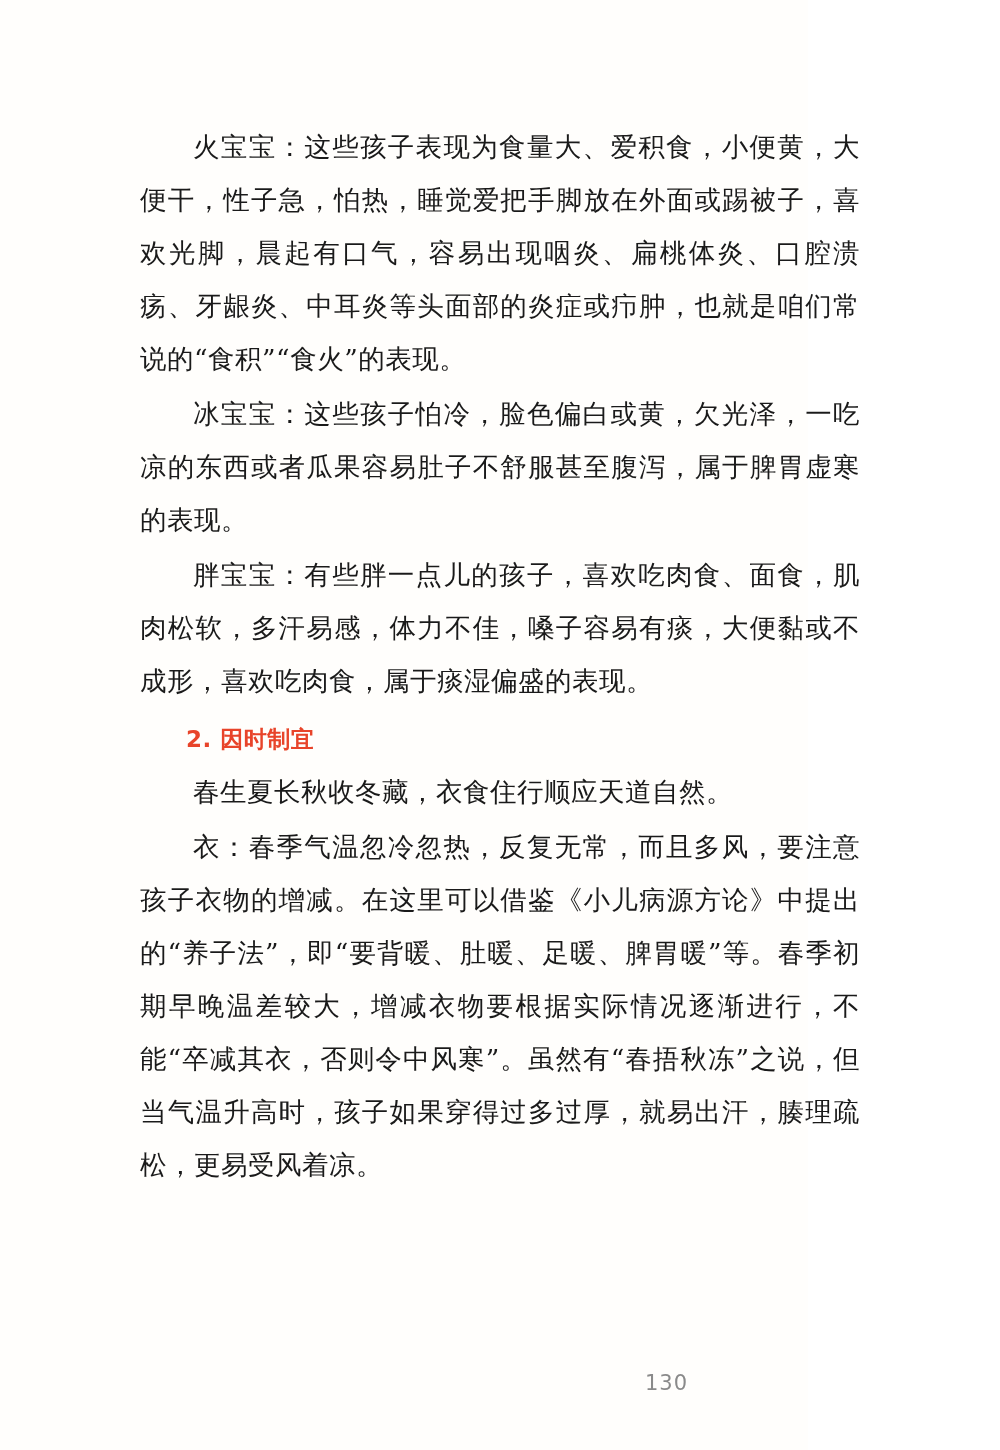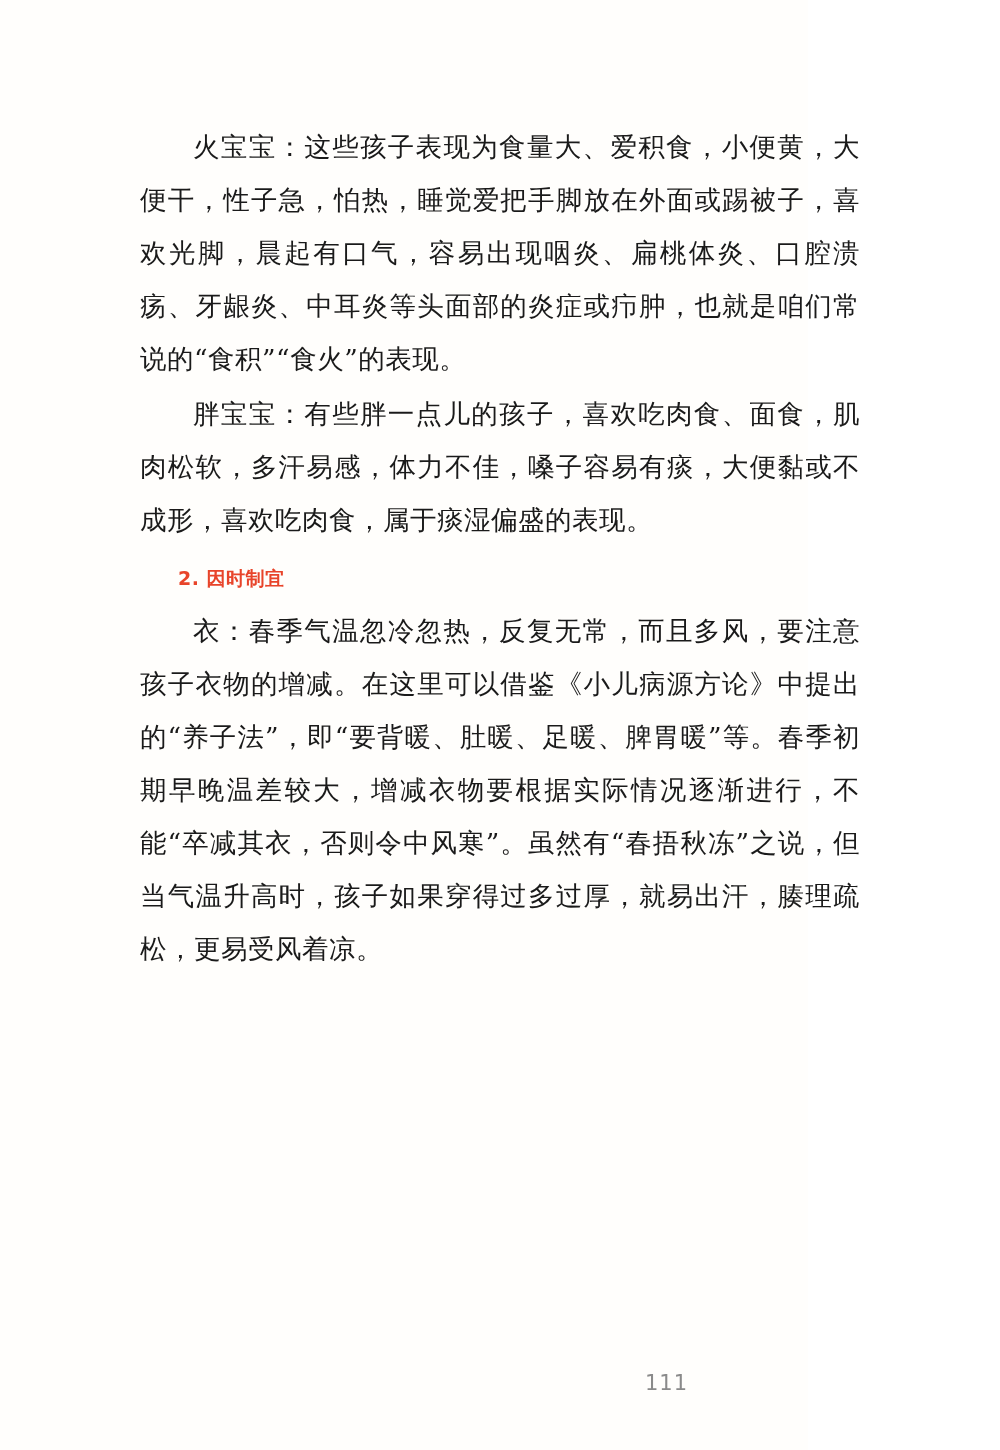--- a/index.html
+++ b/index.html
@@ -33,21 +33,21 @@
     font-size: 26.5px;
     line-height: 53px;
     text-align: justify;
     text-justify: inter-ideograph;
     text-indent: 2em;
     margin: 0 0 2px 0;
     letter-spacing: 0.5px;
     font-family: "DejaVu Serif", "Liberation Serif", serif;
   }
   .heading {
-    font-size: 19px;
+    font-size: 23px;
     line-height: 52px;
     color: #e8442a;
     text-indent: 2em;
     margin: 6px 0 0 0;
     font-weight: 600;
     letter-spacing: 0.5px;
     font-family: "DejaVu Sans", "Liberation Sans", sans-serif;
   }
   .page-number {
     position: absolute;
@@ -61,28 +61,30 @@
 </style>
 </head>
 <body>
 
 <div class="page">
 
   <div class="content">
 
     <p class="para">火宝宝：这些孩子表现为食量大、爱积食，小便黄，大便干，性子急，怕热，睡觉爱把手脚放在外面或踢被子，喜欢光脚，晨起有口气，容易出现咽炎、扁桃体炎、口腔溃疡、牙龈炎、中耳炎等头面部的炎症或疖肿，也就是咱们常说的“食积”“食火”的表现。</p>
 
+    <p class="para">冰宝宝：这些孩子怕冷，脸色偏白或黄，欠光泽，一吃凉的东西或者瓜果容易肚子不舒服甚至腹泻，属于脾胃虚寒的表现。</p>
 
     <p class="para">胖宝宝：有些胖一点儿的孩子，喜欢吃肉食、面食，肌肉松软，多汗易感，体力不佳，嗓子容易有痰，大便黏或不成形，喜欢吃肉食，属于痰湿偏盛的表现。</p>
 
 
 
     <p class="heading">2. 因时制宜</p>
 
+    <p class="para">春生夏长秋收冬藏，衣食住行顺应天道自然。</p>
 
 
     <p class="para">衣：春季气温忽冷忽热，反复无常，而且多风，要注意孩子衣物的增减。在这里可以借鉴《小儿病源方论》中提出的“养子法”，即“要背暖、肚暖、足暖、脾胃暖”等。春季初期早晚温差较大，增减衣物要根据实际情况逐渐进行，不能“卒减其衣，否则令中风寒”。虽然有“春捂秋冻”之说，但当气温升高时，孩子如果穿得过多过厚，就易出汗，腠理疏松，更易受风着凉。</p>
 
   </div>
 
-  <div class="page-number">111</div>
+  <div class="page-number">130</div>
 
 </div>
 
 </body></html>

